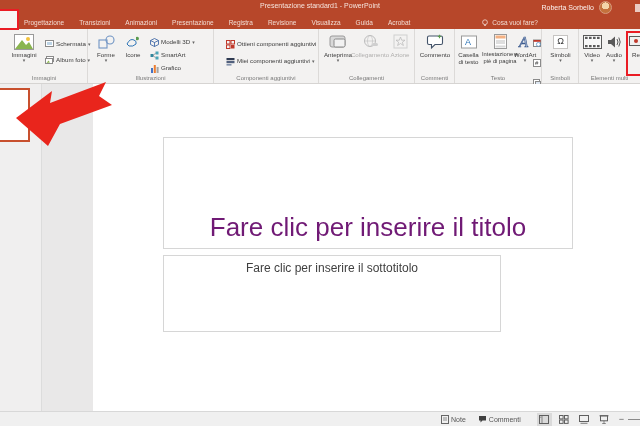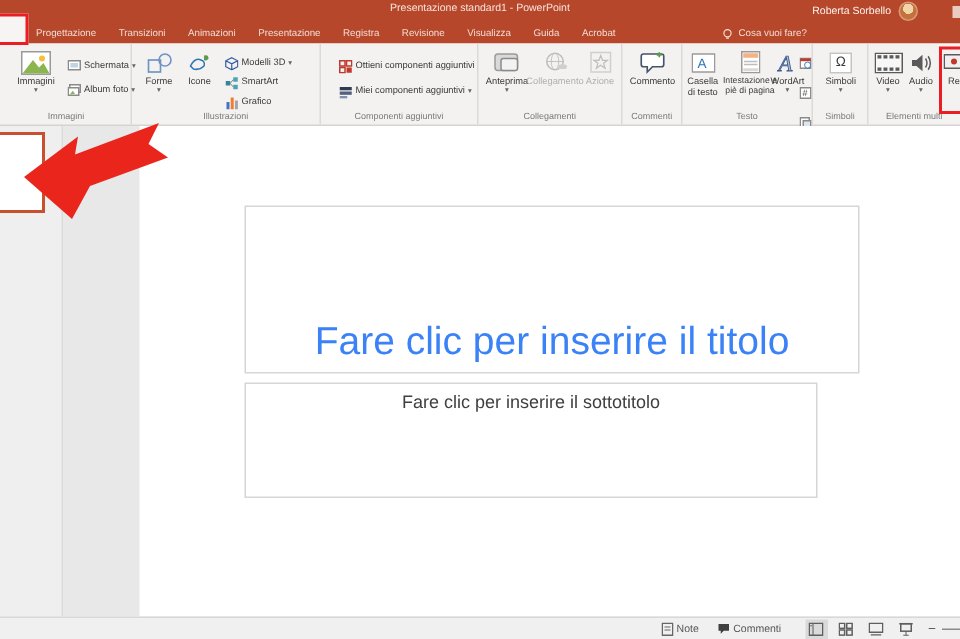--- a/index.html
+++ b/index.html
@@ -54,22 +54,22 @@
   
   .workspace{position:absolute;top:84px;left:0;right:0;bottom:15px;background:#e9e8e8;}
   .thumb-panel{position:absolute;left:0;top:0;width:42px;height:100%;background:#f0efef;
                border-right:1px solid #dcdcdc;box-sizing:border-box;}
   .thumb{position:absolute;left:-6px;top:4px;width:36px;height:54px;background:#fff;
          border:2px solid #c8502e;box-sizing:border-box;}
   .canvas{position:absolute;left:93px;top:0;right:0;height:100%;background:#fff;}
   .ph{position:absolute;border:1px solid #d6d6d6;box-sizing:border-box;background:#fff;}
   .ph-title{left:70px;top:53px;width:410px;height:112px;}
   .ph-title .ph-text{position:absolute;bottom:5px;left:0;right:0;text-align:center;
-                     font-size:26px;color:#3b82f6;}
-  .ph-sub{left:70px;top:171px;width:382px;height:77px;}
+                     font-size:26px;color:#701a75;}
+  .ph-sub{left:70px;top:171px;width:338px;height:77px;}
   .ph-sub .ph-text{position:absolute;top:5px;left:0;right:0;text-align:center;
                    font-size:12px;color:#3f3f3f;}
 
   
   .arrow-svg{position:absolute;left:0;top:70px;z-index:10;}
 
   
   .statusbar{position:absolute;left:0;right:0;bottom:0;height:15px;background:#f0f0f0;
              border-top:1px solid #d8d8d8;box-sizing:border-box;
              display:flex;align-items:center;justify-content:flex-end;

